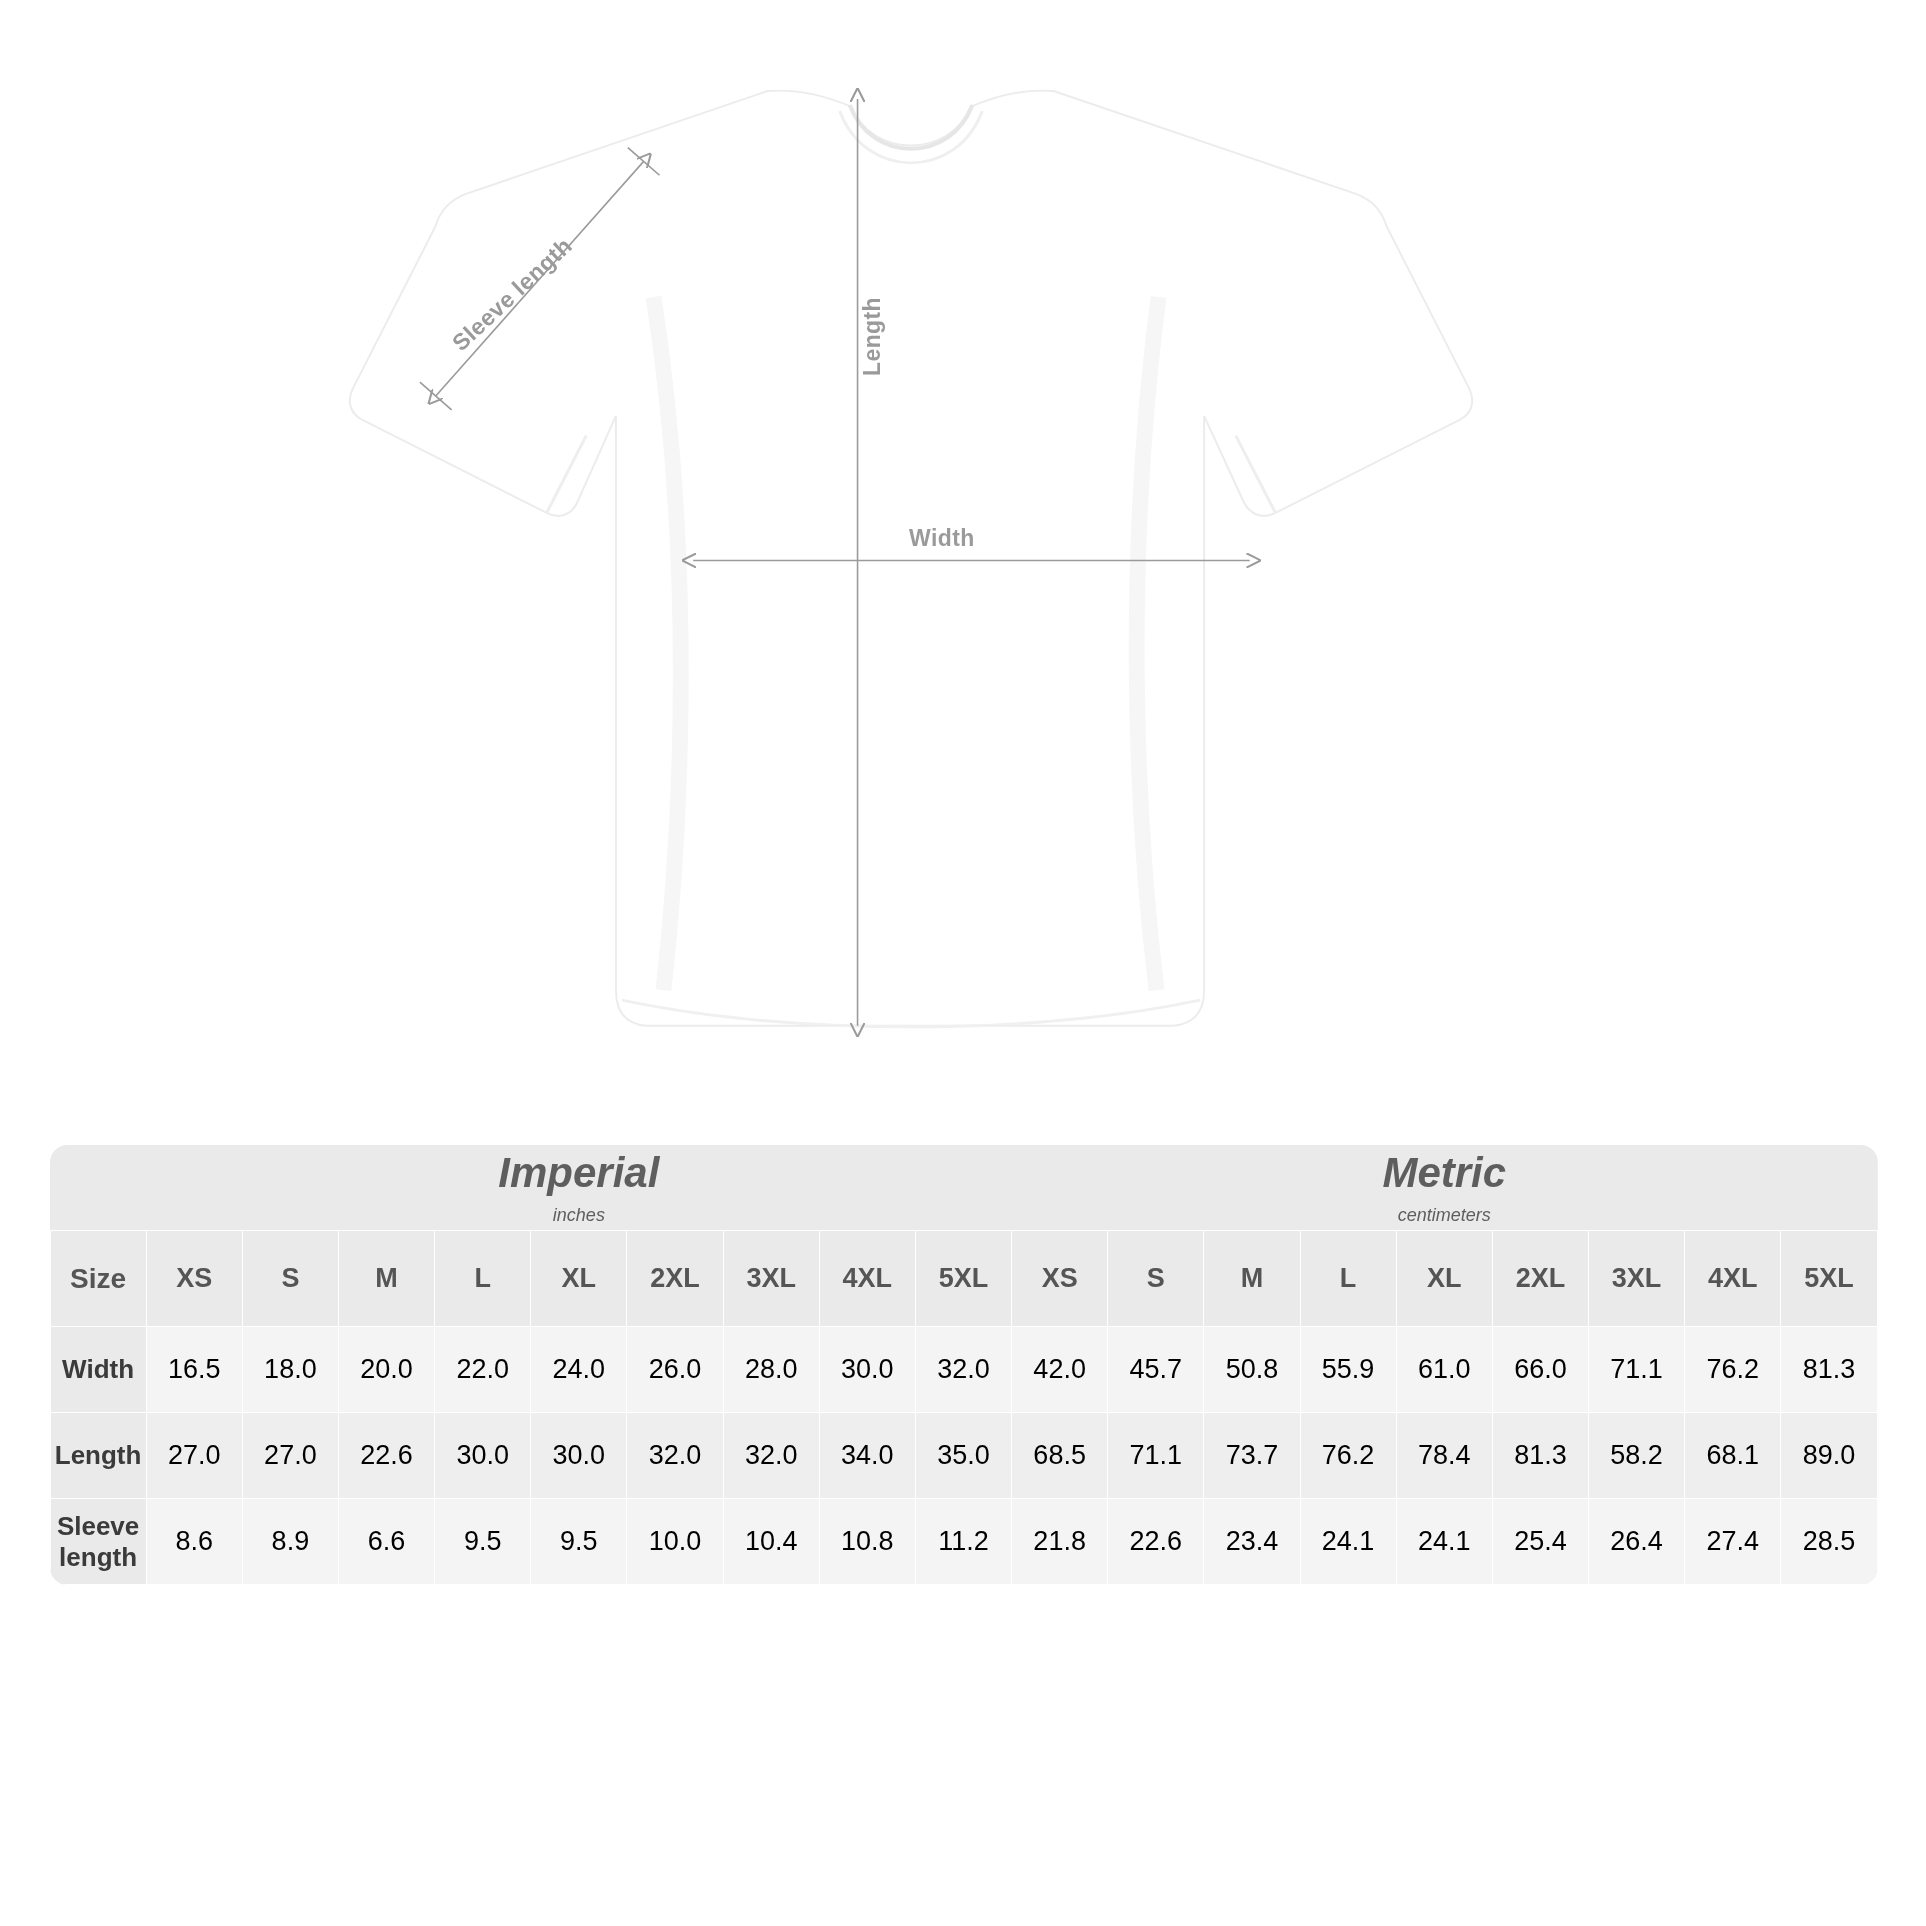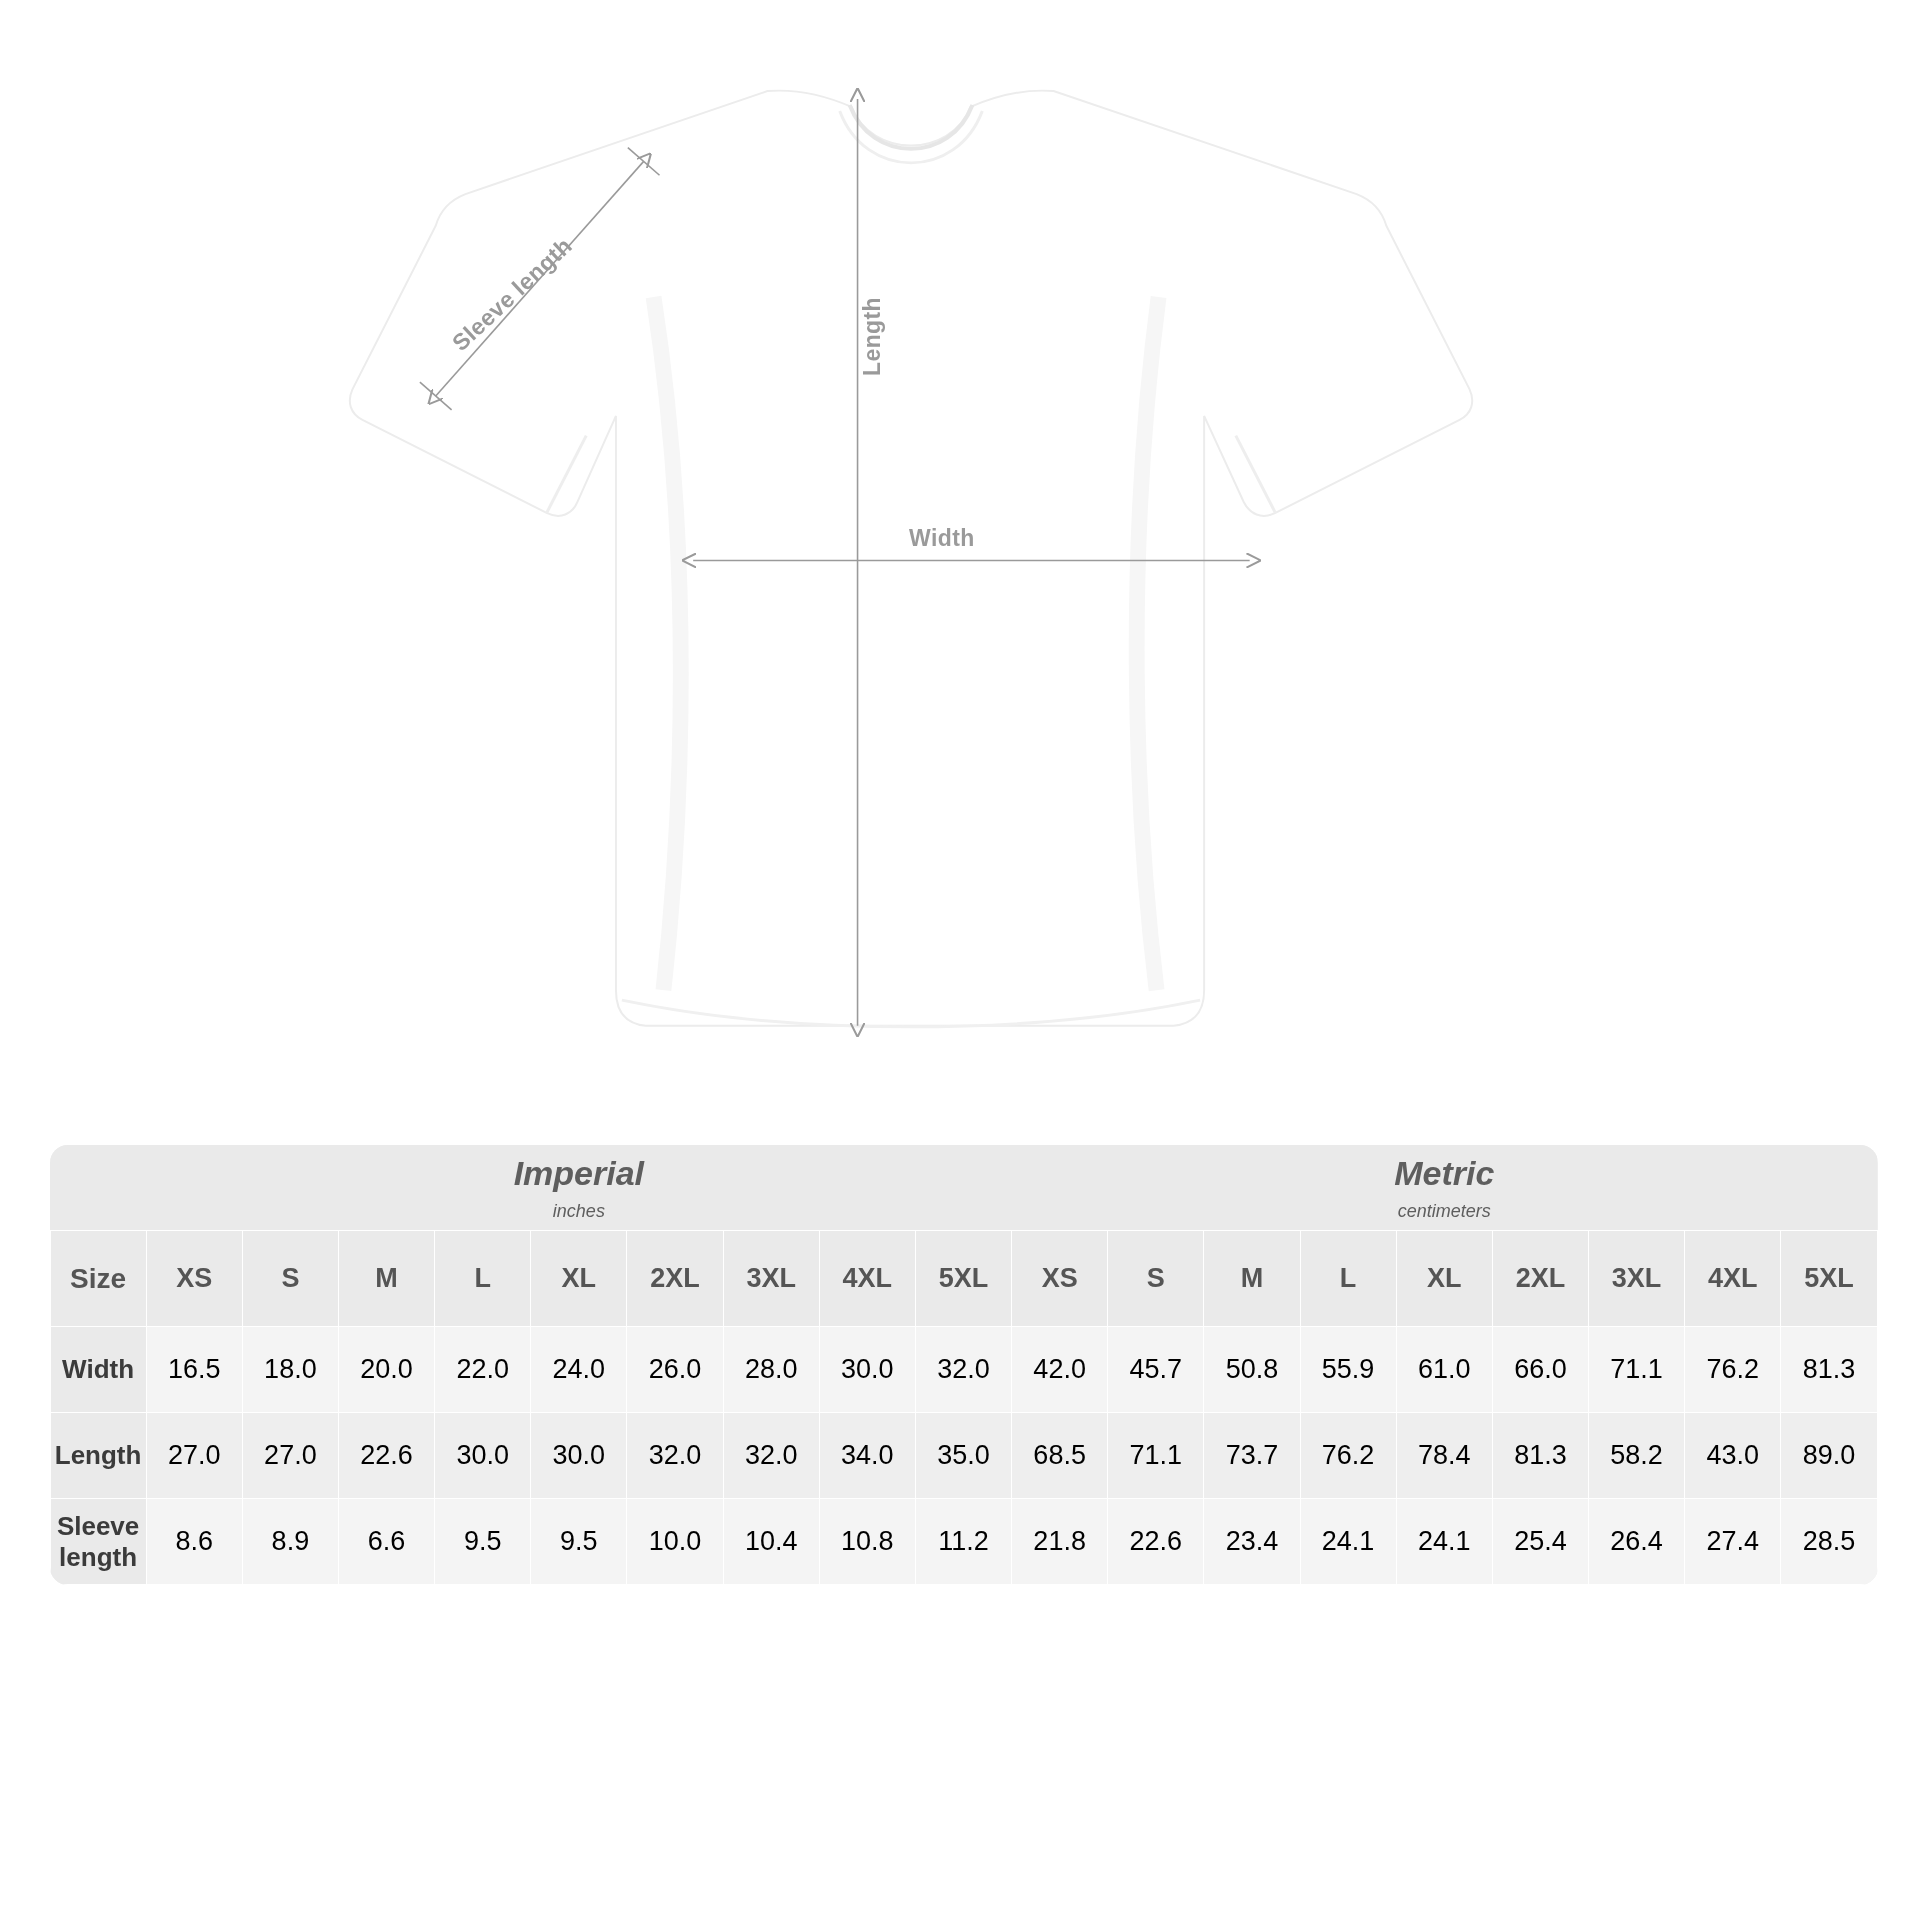--- a/index.html
+++ b/index.html
@@ -102,21 +102,21 @@
     padding: 0;
     height: 85px;
   }
   
   .unit-cell {
     background: #eaeaea;
     border: none !important;
     height: 149px;
   }
   .unit-name {
-    font-size: 34px;
+    font-size: 42px;
     font-style: italic;
     font-weight: bold;
     color: #5e5e5e;
   }
   .unit-sub {
     font-size: 18px;
     font-style: italic;
     color: #5e5e5e;
     margin-top: 8px;
   }
@@ -295,21 +295,21 @@
             <td class="val">32.0</td>
             <td class="val">34.0</td>
             <td class="val">35.0</td>
             <td class="val">68.5</td>
             <td class="val">71.1</td>
             <td class="val">73.7</td>
             <td class="val">76.2</td>
             <td class="val">78.4</td>
             <td class="val">81.3</td>
             <td class="val">58.2</td>
-            <td class="val">43.0</td>
+            <td class="val">68.1</td>
             <td class="val">89.0</td>
           </tr>
           <tr class="data-row">
             <td class="rowhead">Sleeve length</td>
             <td class="val">8.6</td>
             <td class="val">8.9</td>
             <td class="val">6.6</td>
             <td class="val">9.5</td>
             <td class="val">9.5</td>
             <td class="val">10.0</td>

